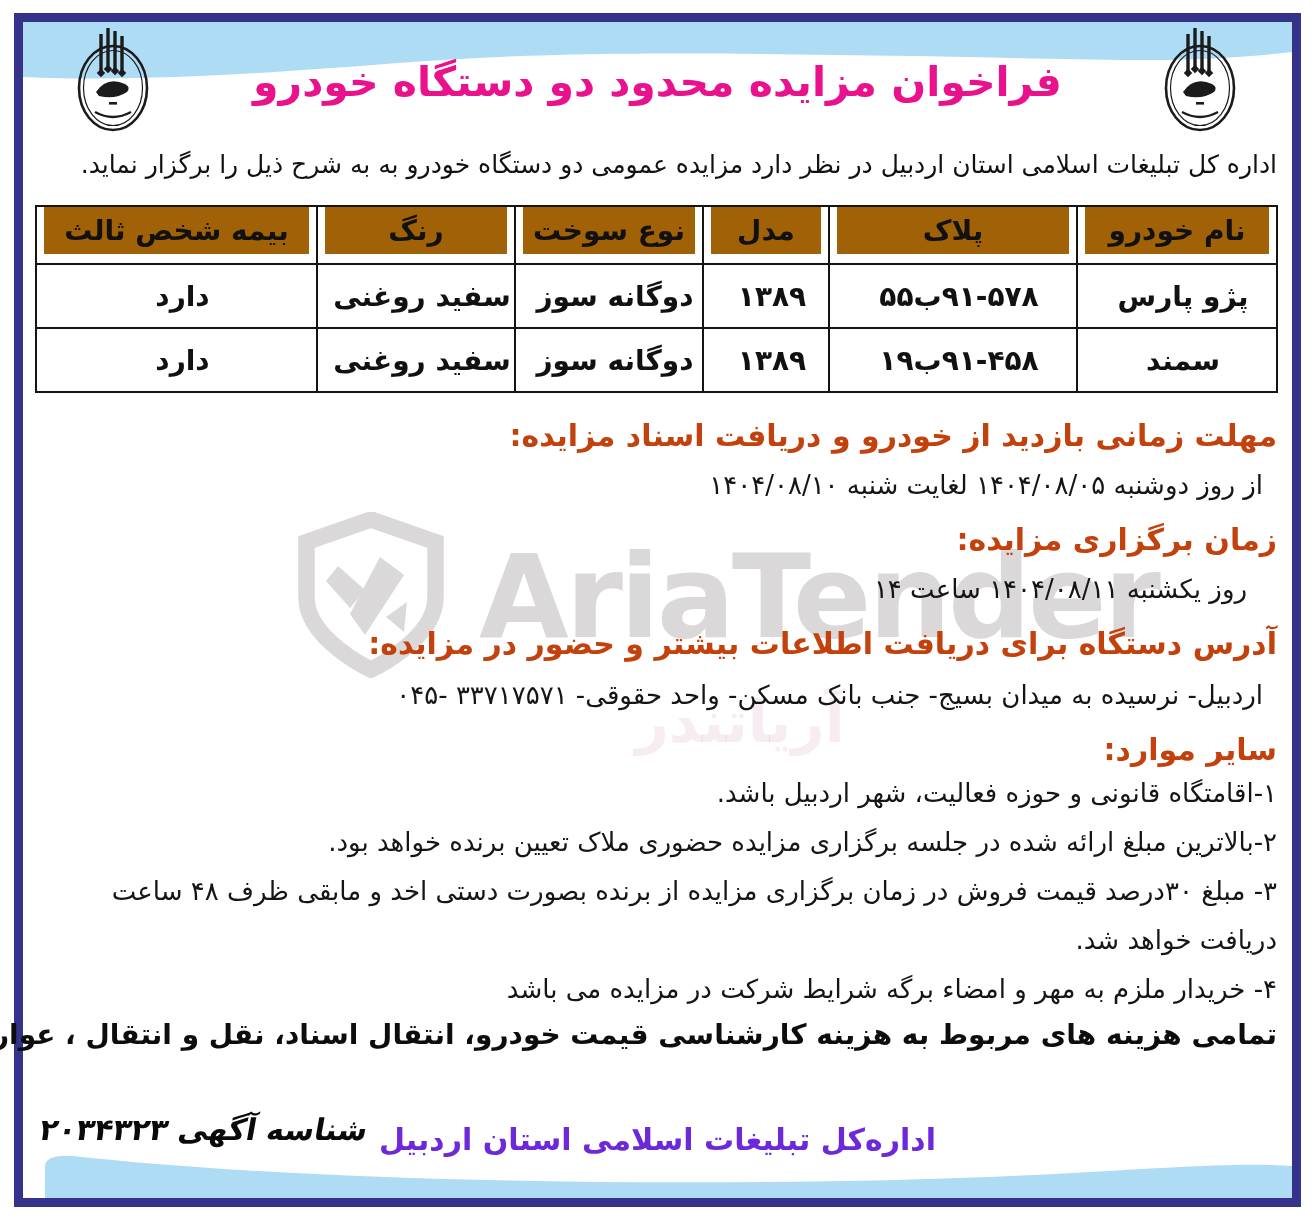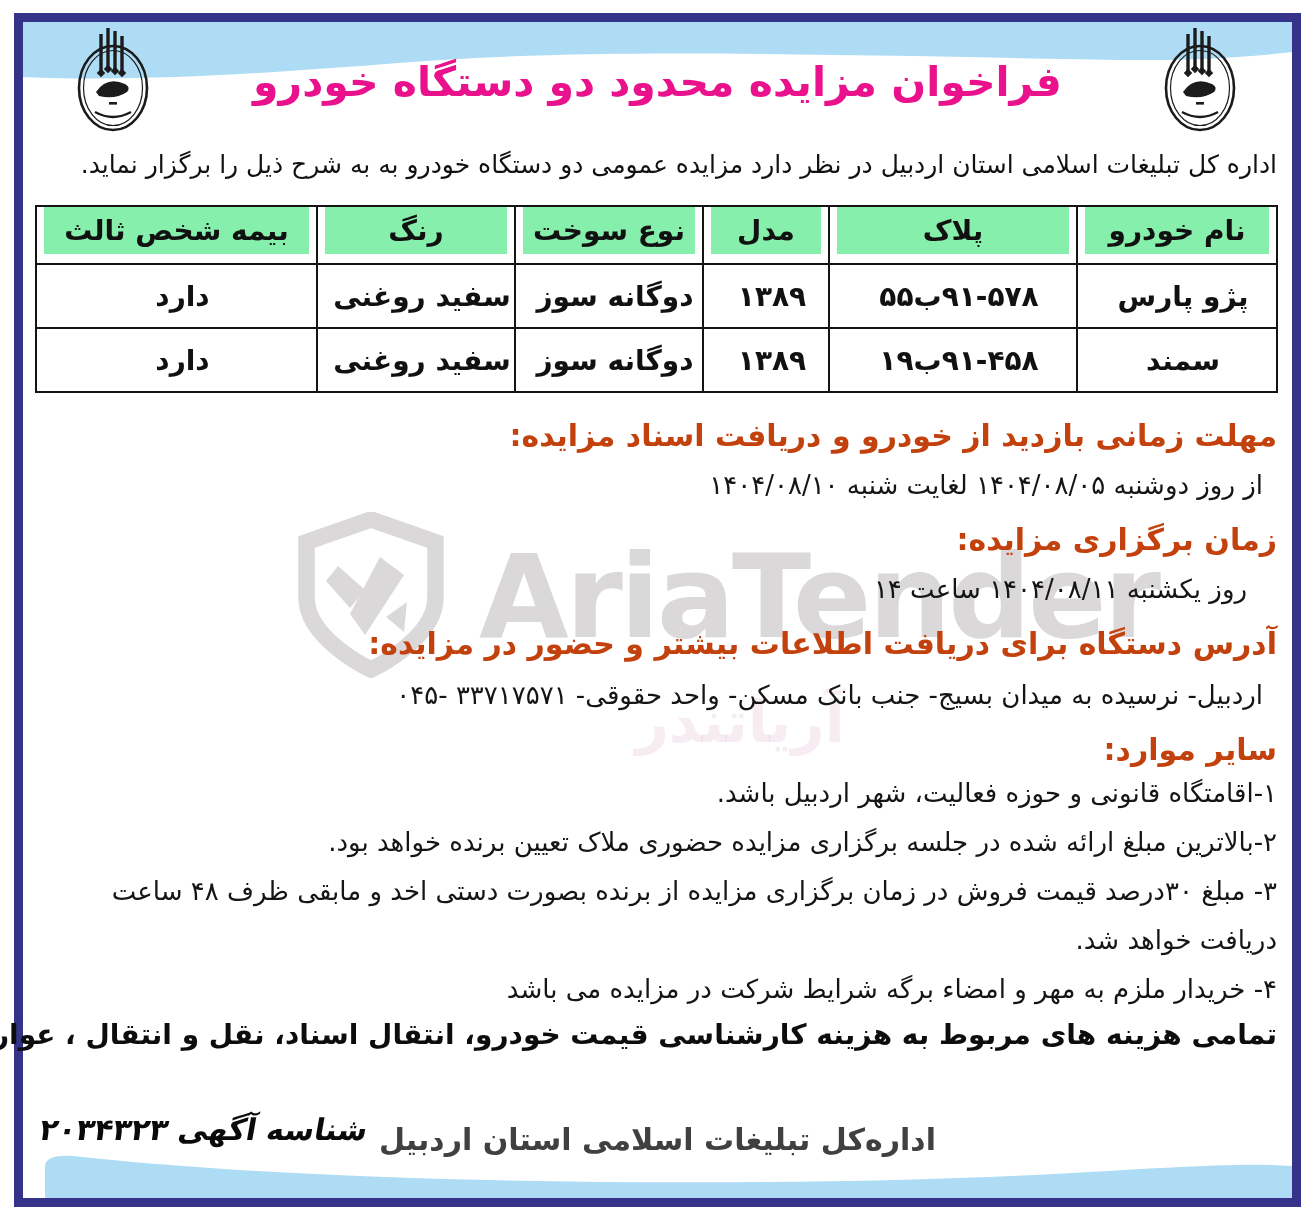--- a/index.html
+++ b/index.html
@@ -28,35 +28,35 @@
   }
   table.vtable{
     position:absolute; top:205px; right:37px; width:1241px; height:188px;
     border-collapse:collapse; z-index:2; table-layout:fixed; background:#fff;
   }
   .vtable th,.vtable td{border:2px solid #141414; padding:0; text-align:center; vertical-align:middle;}
   .vtable thead tr{height:58px;}
   .vtable tbody tr{height:64px;}
   .vtable th{background:#ffffff; font-weight:bold;}
   .hl{
-    margin:0 7px 9px 7px; background:#86efac; height:47px;
+    margin:0 7px 9px 7px; background:#a16207; height:47px;
     display:flex; align-items:center; justify-content:center;
     font-size:28px; font-weight:bold; color:#111;
   }
   .vtable td{font-size:28px; font-weight:bold; color:#111;padding-left:12px;}
   .line{position:absolute; right:38px; left:30px; text-align:right; z-index:2; white-space:nowrap;}
   .h-mag{font-size:30px; font-weight:bold; color:#c2410c; letter-spacing:-0.5px;}
   .body-tx{font-size:26px; color:#151515; letter-spacing:-0.3px;}
   .indent1{padding-right:14px;}
   .indent2{padding-right:30px;}
   .bold-tx{font-size:28px; font-weight:bold; color:#0d0d0d; letter-spacing:-0.4px;}
   .center-tx{text-align:center;}
   .footer-pub{
     position:absolute; top:1122px; left:0; right:0; text-align:center;
-    font-size:30px; font-weight:bold; color:#404040; z-index:2;
+    font-size:30px; font-weight:bold; color:#6d28d9; z-index:2;
   }
   .ad-id{
     position:absolute; top:1112px; left:40px; z-index:2;
     font-size:30px; font-weight:bold; color:#0a0a0a;
     transform:skewX(-10deg); white-space:nowrap;
   }
   .watermark{
     position:absolute; top:512px; left:295px; z-index:1;
     display:flex; align-items:center; gap:32px; direction:ltr;
   }

